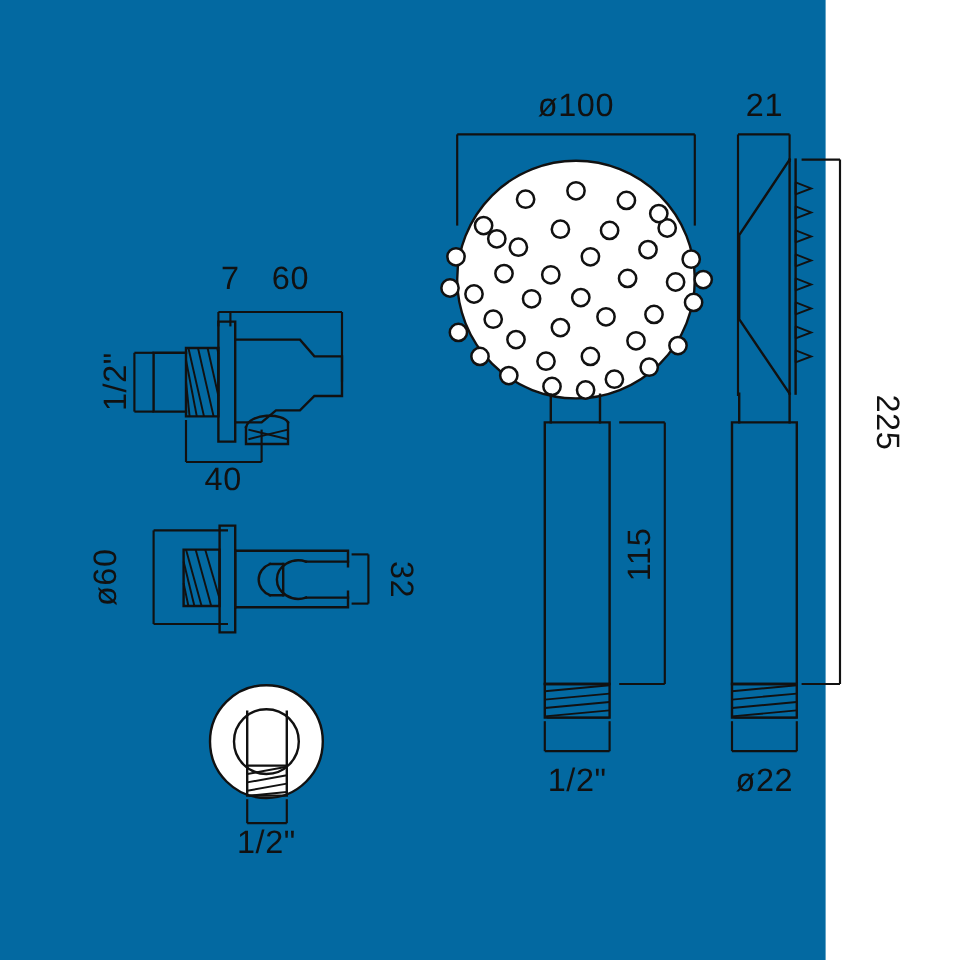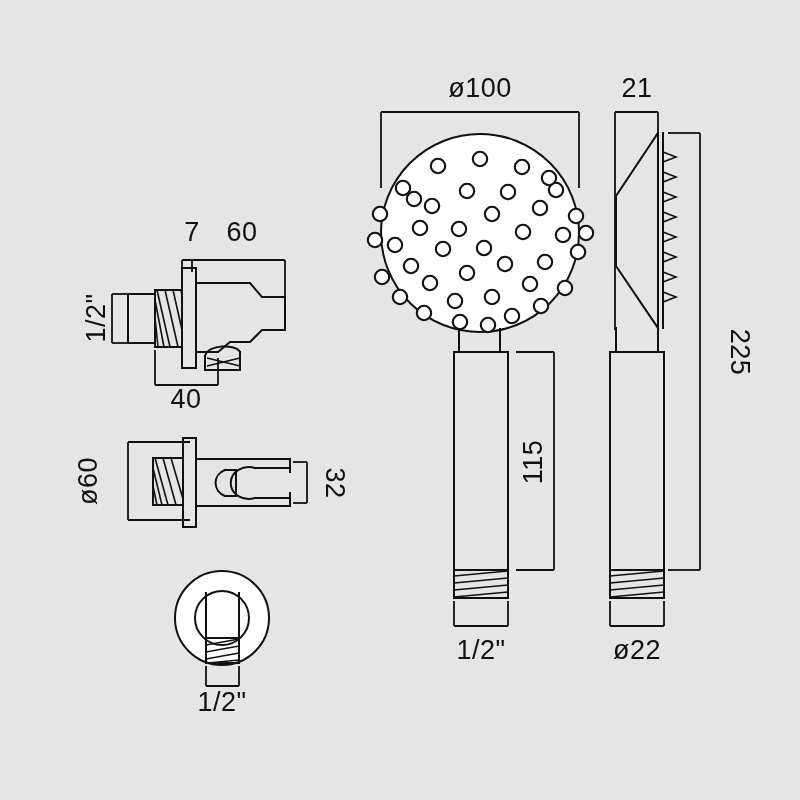--- a/index.html
+++ b/index.html
@@ -8,23 +8,23 @@
     background: #ffffff;
   }
   body {
     width: 800px;
     height: 800px;
     font-family: "Liberation Sans", sans-serif;
     overflow: hidden;
   }
   #drawing-root {
     position: relative;
-    width: 800px;
+    width: 688px;
     height: 800px;
-    background: #e5e5e5;
+    background: #0369a1;
     text-align: right;
   }
   svg#tech-drawing {
     display: block;
     width: 800px;
     height: 800px;
   }
   .ln {
     stroke: #111111;
     stroke-width: 2;

